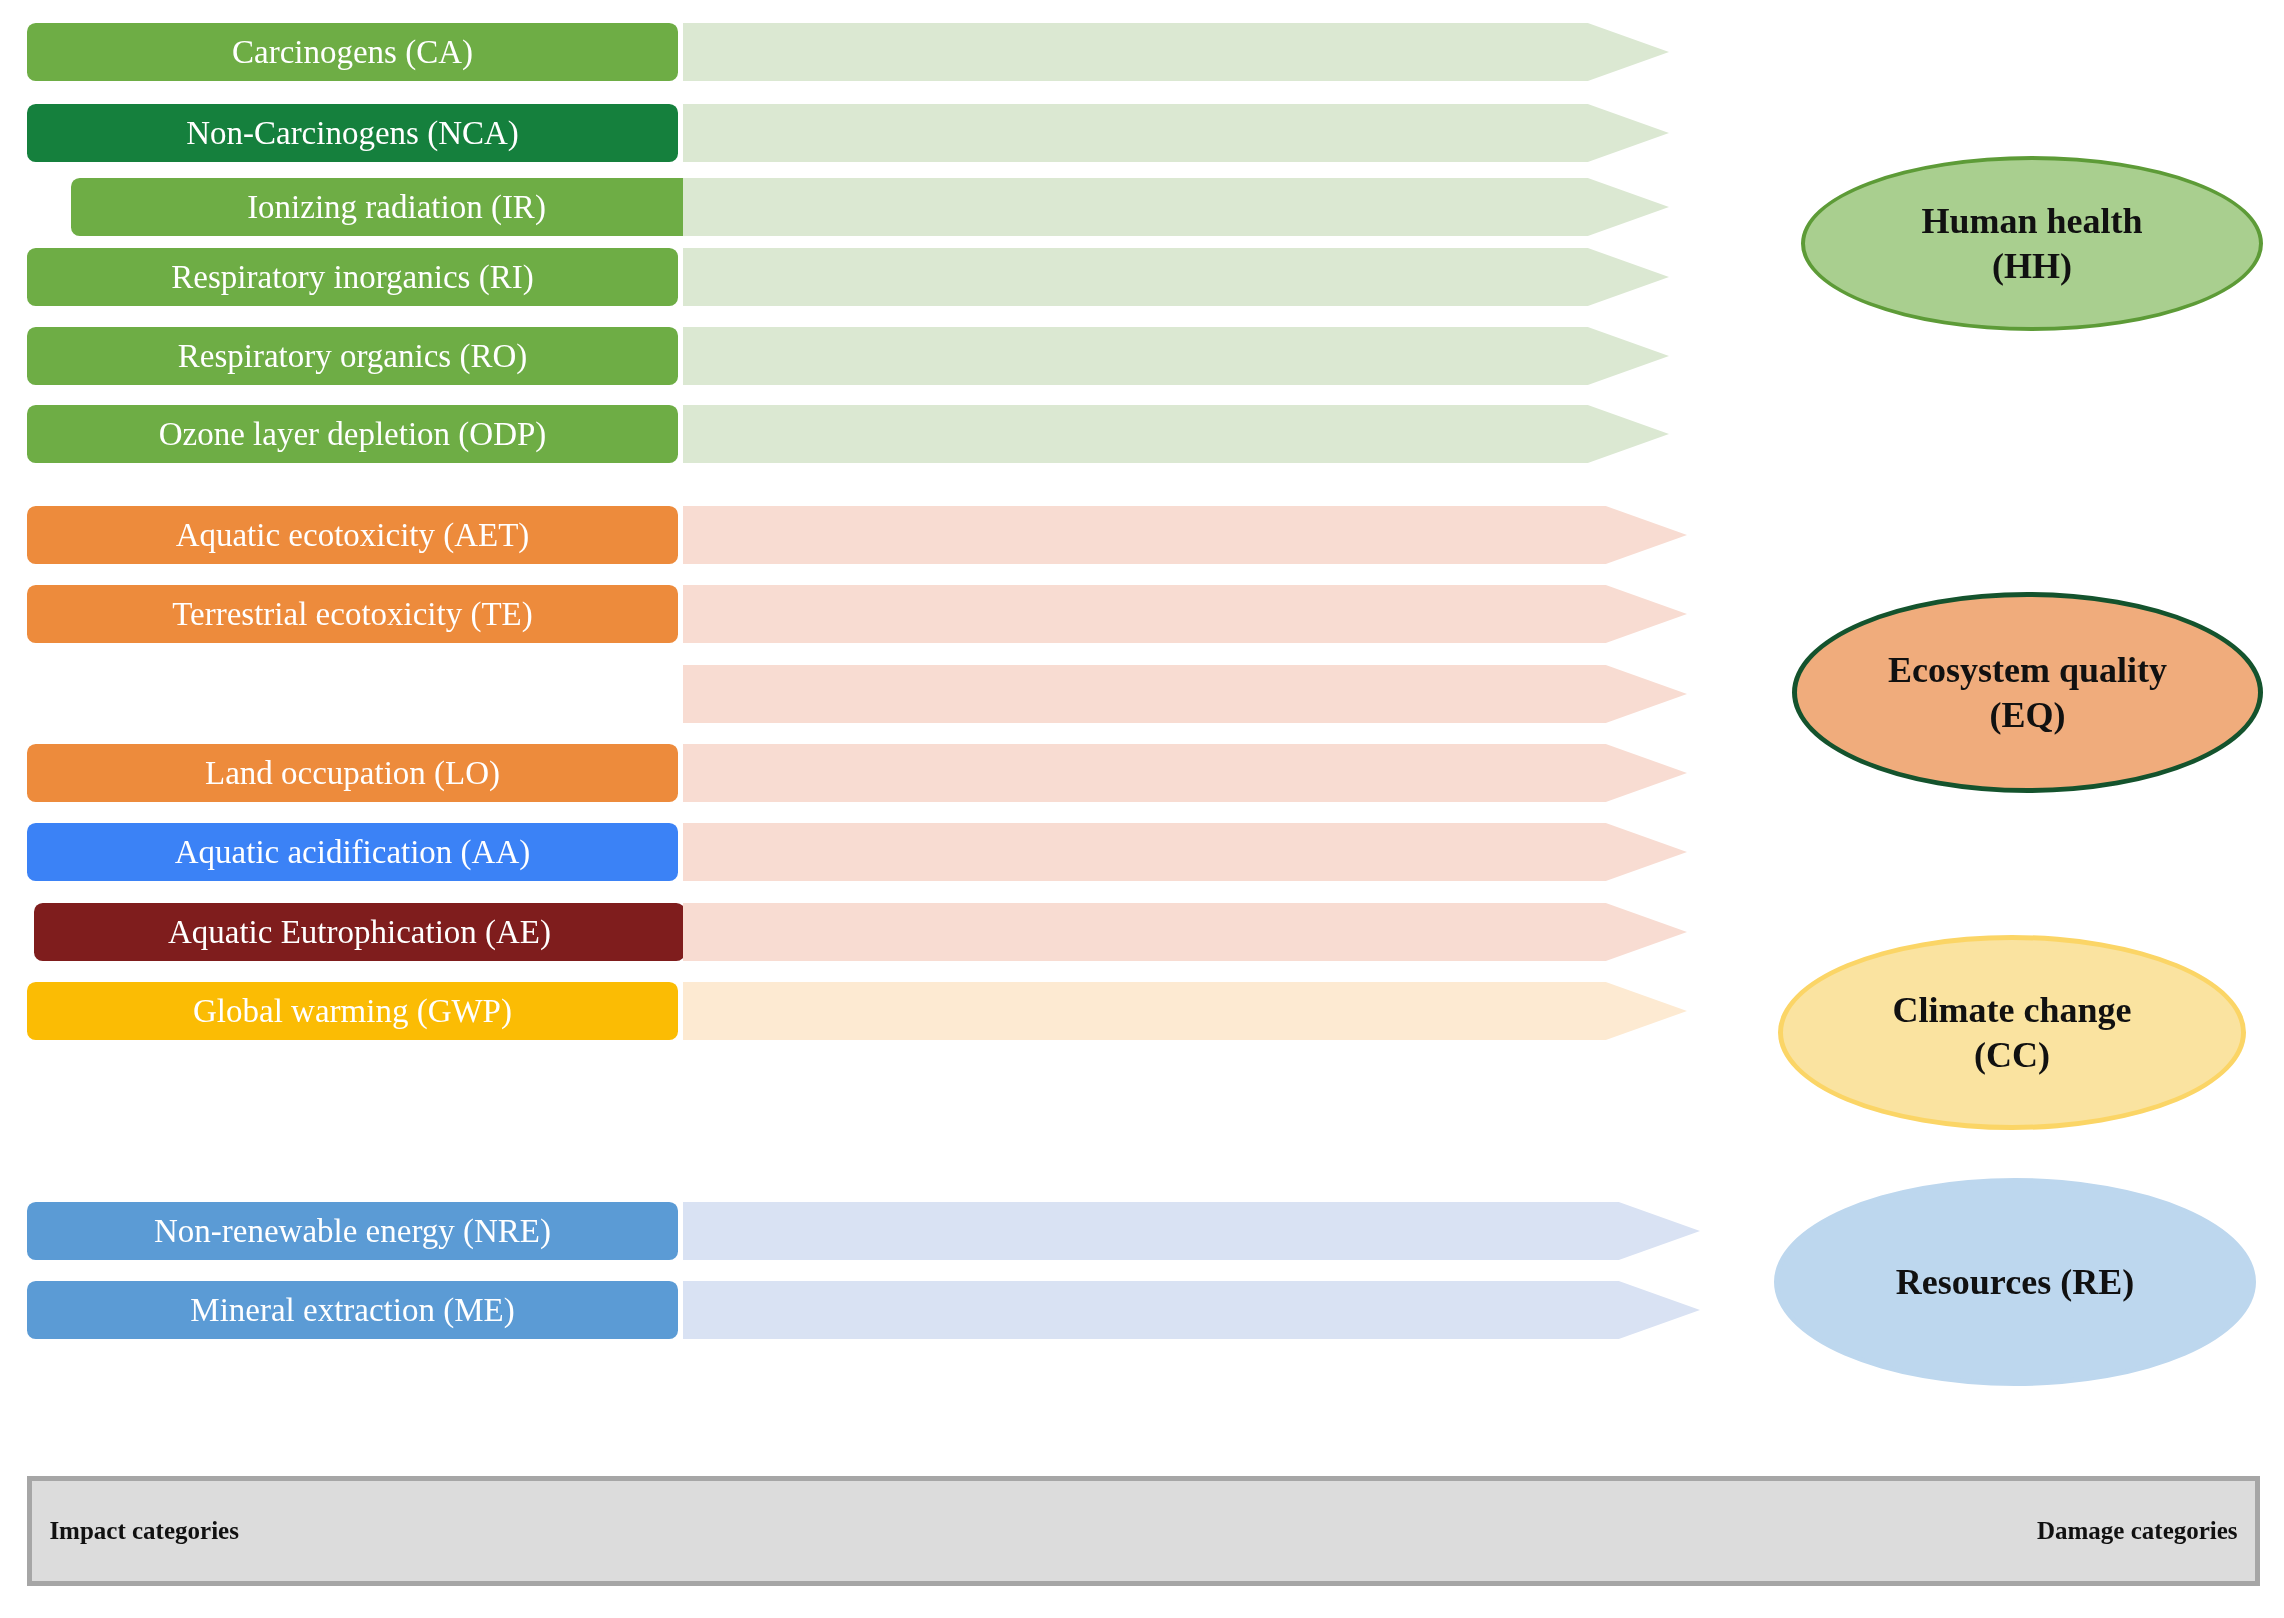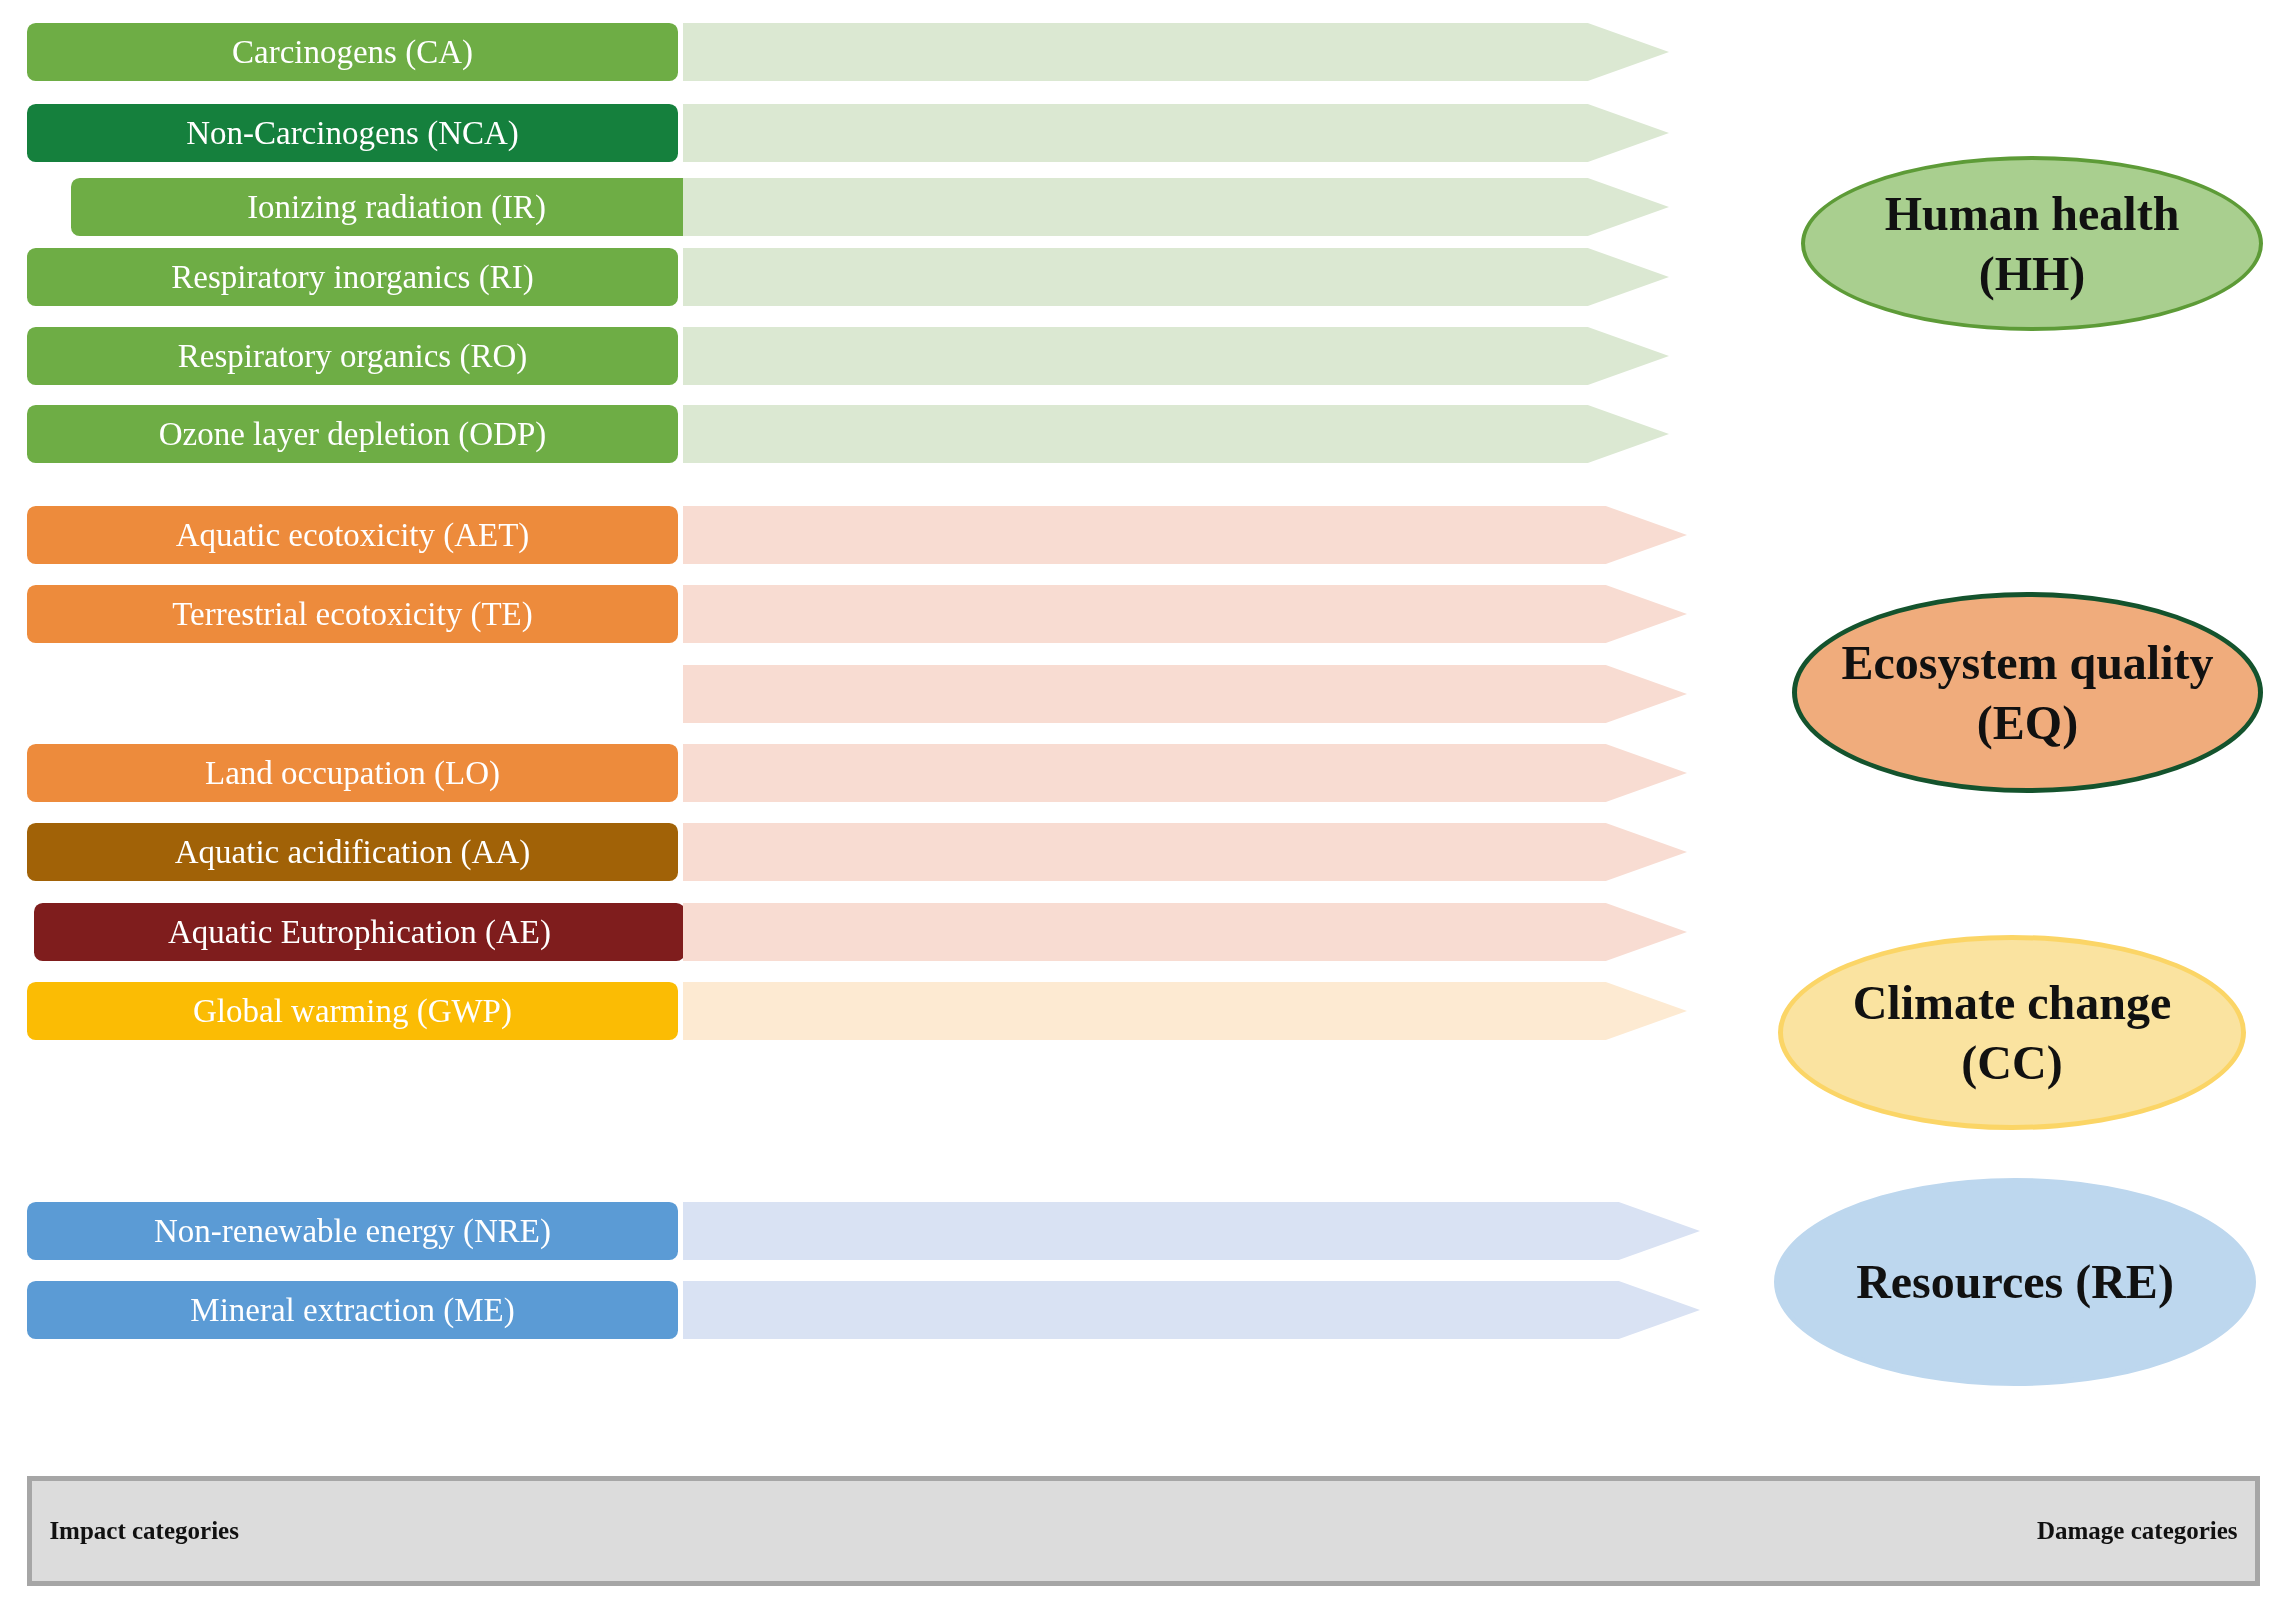--- a/index.html
+++ b/index.html
@@ -11,21 +11,21 @@
   .label-box{position:absolute;left:27px;width:651px;height:58px;
              border-radius:8.7px;display:flex;align-items:center;
              justify-content:center;color:#ffffff;font-size:33px;
              line-height:1;white-space:nowrap;}
   .arrow{position:absolute;left:683px;height:58px;}
   .arrow svg{display:block;height:58px;}
 
   
   .ellipse{position:absolute;border-radius:50%;display:flex;
            flex-direction:column;align-items:center;justify-content:center;
-           font-weight:bold;font-size:48px;color:#111111;line-height:1.25;
+           font-weight:bold;font-size:36px;color:#111111;line-height:1.25;
            text-align:right;}
   .ellipse span{display:block;}
 
   
   #legend-bar{position:absolute;left:27px;top:1476px;width:2233px;height:110px;
               background:#dcdcdc;border:5.6px solid #a6a6a6;box-sizing:border-box;
               display:flex;align-items:center;justify-content:space-between;
               padding:0 17.4px;}
   #legend-bar .legend-text{font-weight:bold;font-size:25px;color:#111111;
                            white-space:nowrap;}
@@ -134,21 +134,21 @@
     <span>Land occupation (LO)</span>
   </div>
   <div class="arrow" style="width:1004px;">
     <svg viewBox="0 0 1620 93" width="1004" height="58" preserveAspectRatio="none" aria-hidden="true">
       <polygon points="0,0 1489,0 1620,46.5 1489,93 0,93" fill="#f8dcd2"></polygon>
     </svg>
   </div>
 </div>
 
 <div class="row" style="top:823px;left:0;width:1699px;">
-  <div class="label-box" style="background:#a16207;">
+  <div class="label-box" style="background:#3b82f6;">
     <span>Aquatic acidification (AA)</span>
   </div>
   <div class="arrow" style="width:1004px;">
     <svg viewBox="0 0 1620 93" width="1004" height="58" preserveAspectRatio="none" aria-hidden="true">
       <polygon points="0,0 1489,0 1620,46.5 1489,93 0,93" fill="#f8dcd2"></polygon>
     </svg>
   </div>
 </div>
 
 <div class="row" style="top:903px;left:0;width:1699px;">

